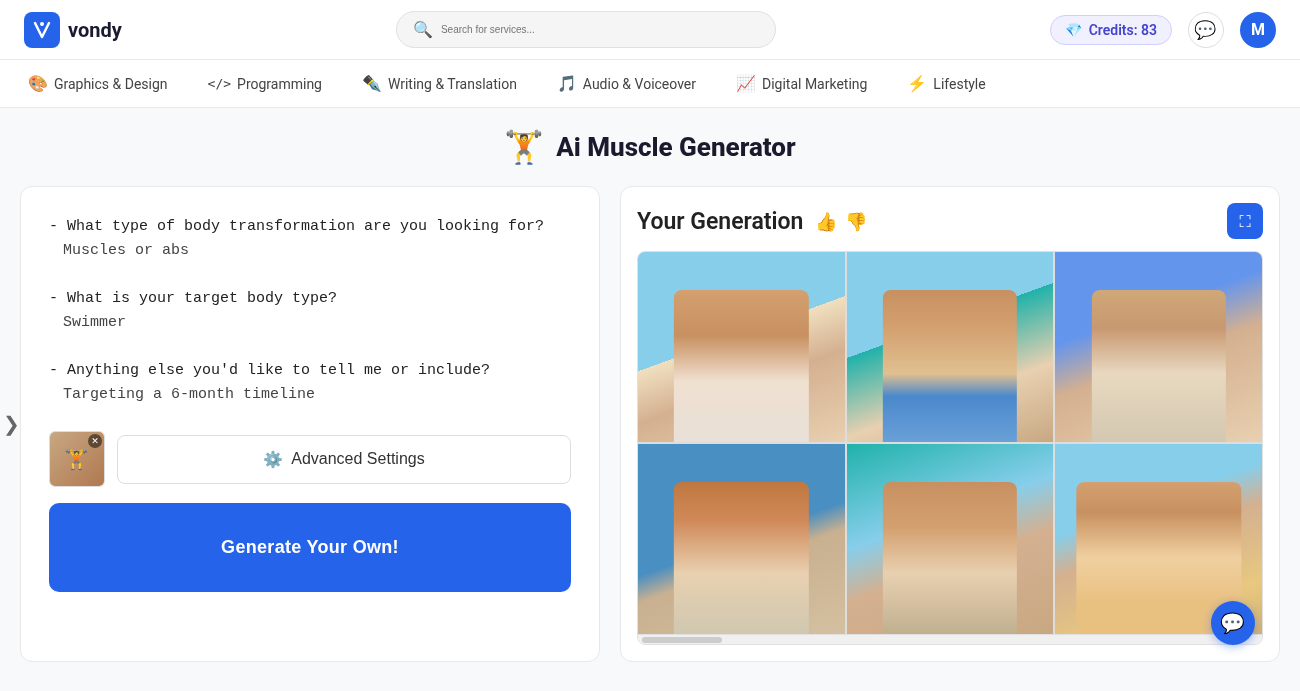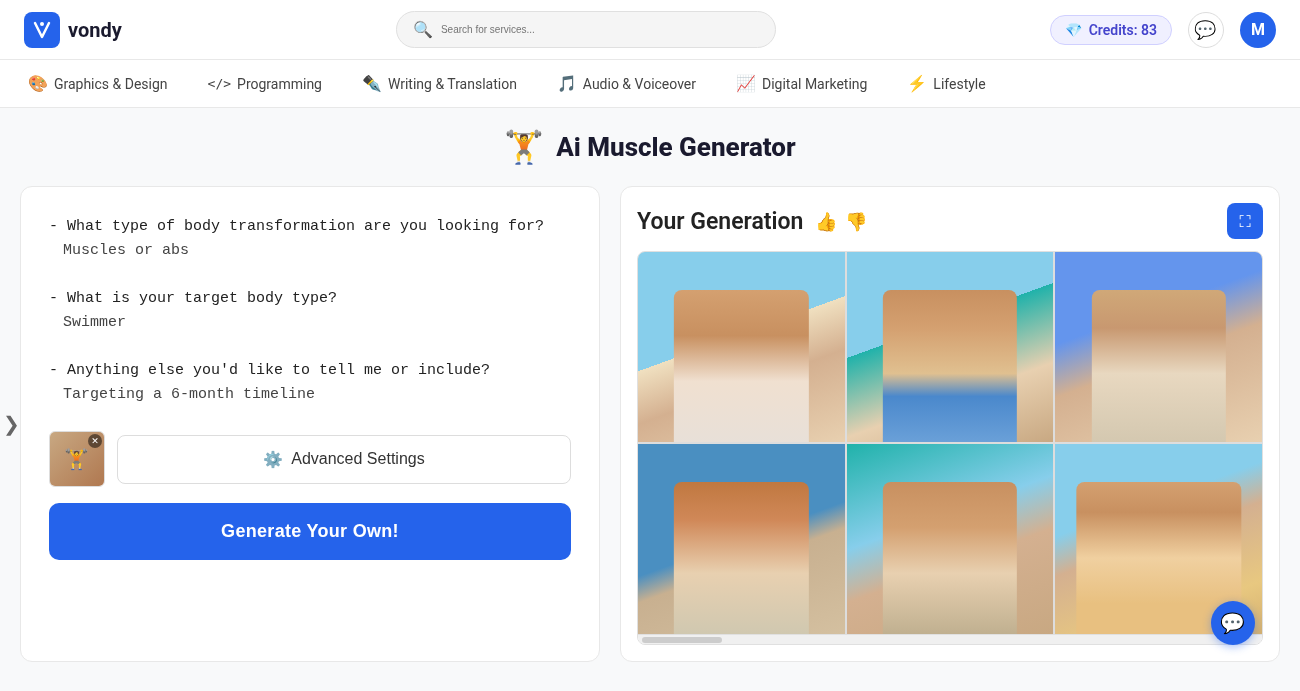--- a/index.html
+++ b/index.html
@@ -230,21 +230,21 @@
       color: #333;
       font-weight: 500;
     }
 
     .generate-btn {
       width: 100%;
       background: #2563eb;
       color: white;
       border: none;
       border-radius: 10px;
-      padding: 18px;
+      padding: 34px;
       font-size: 18px;
       font-weight: 700;
       cursor: pointer;
       letter-spacing: 0.3px;
     }
 
     
     .right-panel {
       flex: 1;
       background: #fff;

